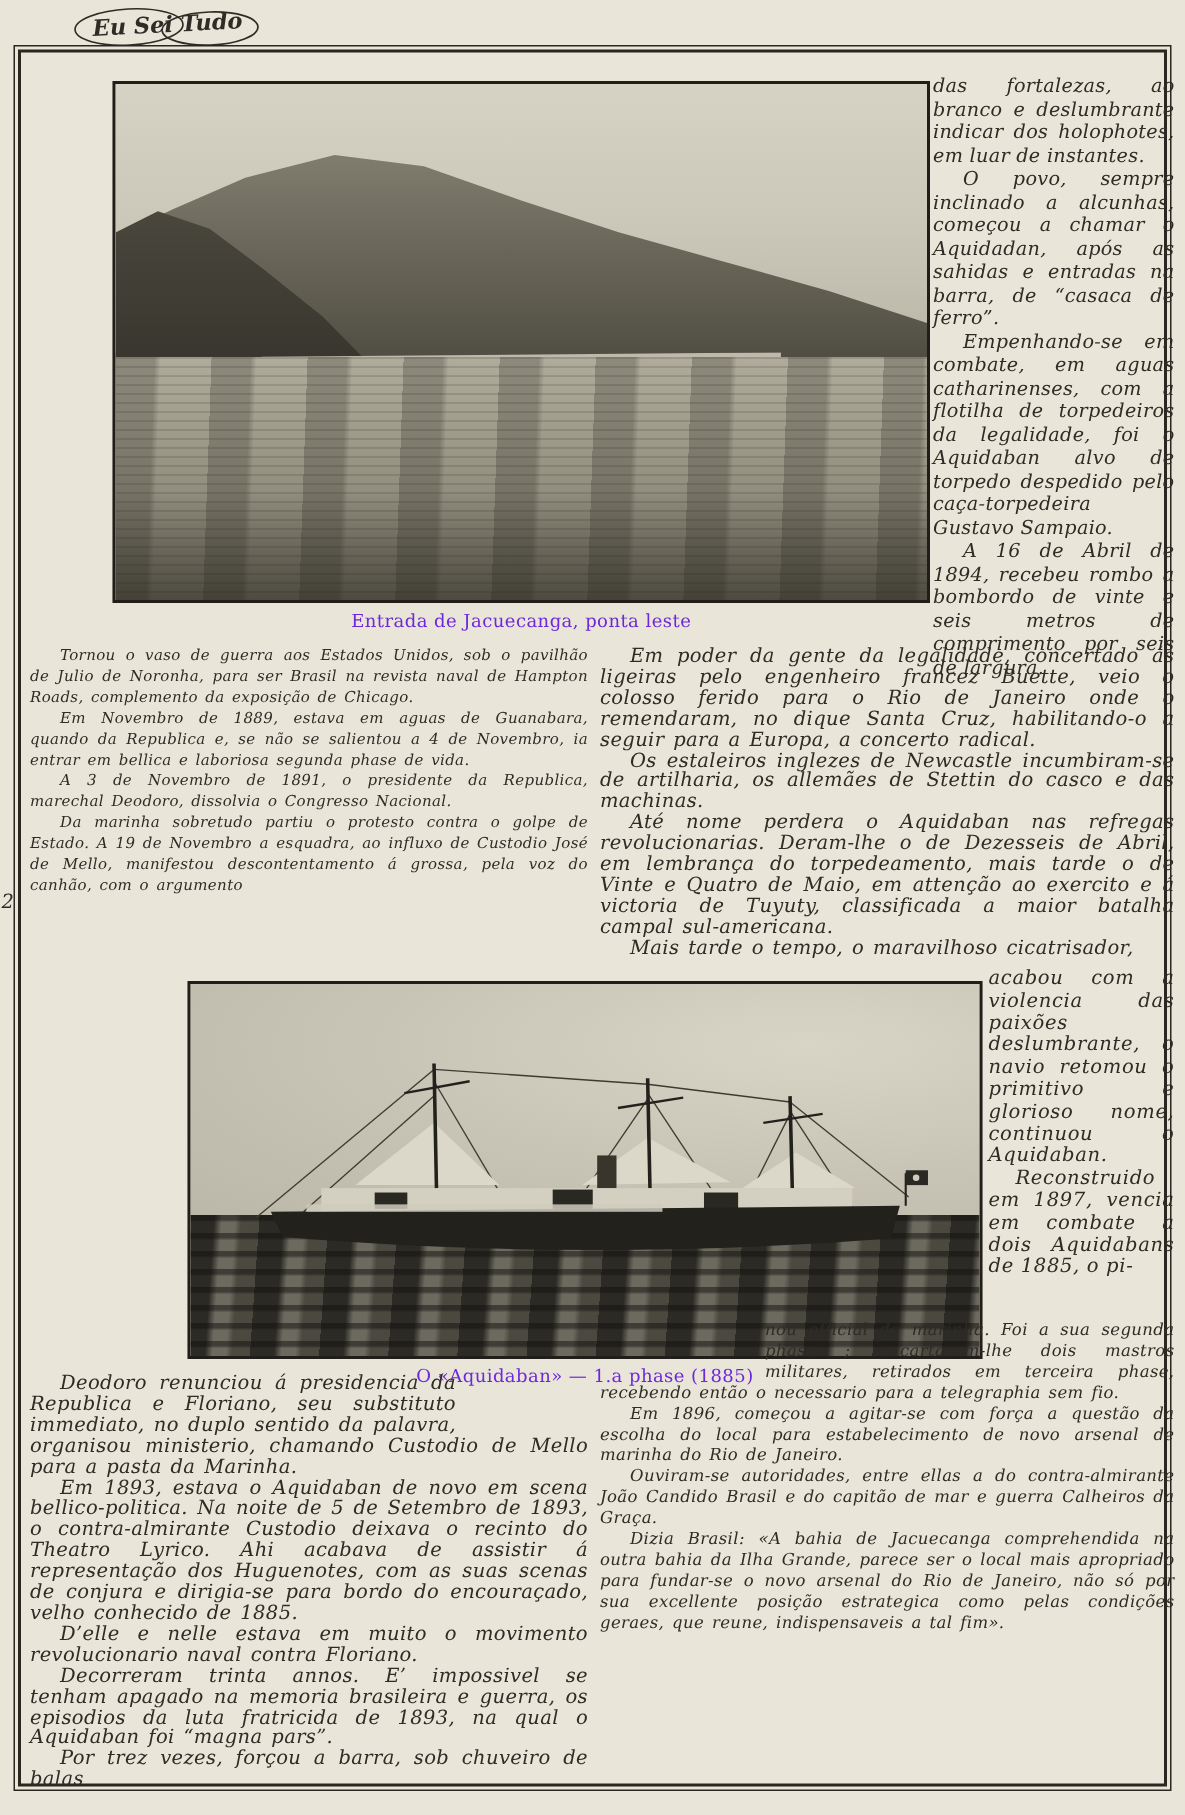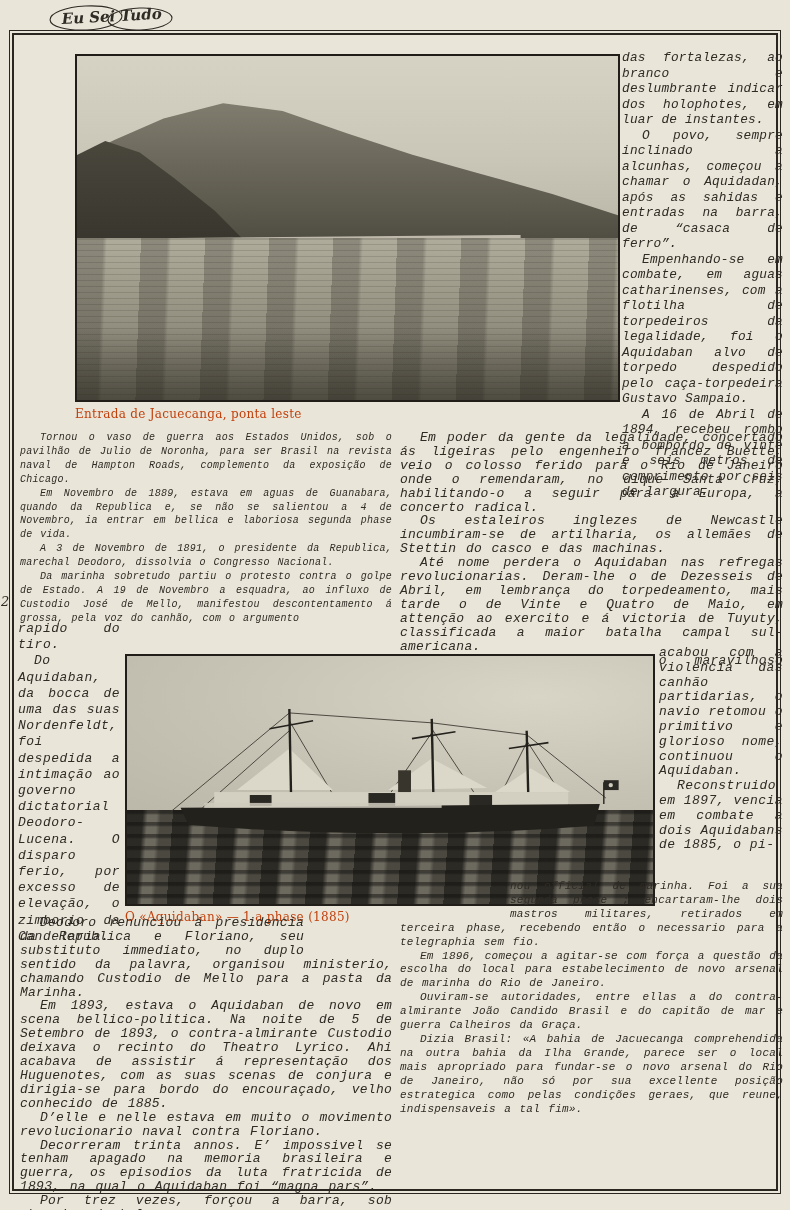--- a/index.html
+++ b/index.html
@@ -26,35 +26,35 @@
   .p1-beach{position:absolute;left:18%;top:52%;width:64%;height:2.2%;background:#d9d5c6;opacity:.8;
           clip-path:polygon(0 40%,100% 0,100% 100%,0 100%);}
   .p1-water{position:absolute;left:0;top:53%;width:100%;height:47%;
           background:linear-gradient(180deg,#b0ac9c 0%,#a09c8c 30%,#8d897a 65%,#767263 100%);}
   .p1-water::before{content:"";position:absolute;inset:0;
           background:repeating-linear-gradient(180deg,rgba(43,41,35,.30) 0 1.5px,rgba(0,0,0,0) 1.5px 6px);
           opacity:.55;}
   .p1-water::after{content:"";position:absolute;inset:0;
           background:linear-gradient(180deg,rgba(0,0,0,0) 55%,rgba(38,36,30,.5) 100%),
           repeating-linear-gradient(92deg,rgba(38,36,30,.25) 0 26px,rgba(0,0,0,0) 30px 64px);}
-  .caption{position:absolute;font-size:12px;letter-spacing:.3px;color:#c2410c;text-align:left;}
+  .caption{position:absolute;font-size:12px;letter-spacing:.3px;color:#6d28d9;text-align:center;}
   .cap1{left:75px;top:407px;width:545px;}
   .photo2{left:125px;top:654px;width:530px;height:252px;}
   .p2-sky{position:absolute;left:0;top:0;width:100%;height:66%;
           background:radial-gradient(ellipse at 78% 25%,#d8d4c6 0%,#c6c2b4 55%,#bab6a8 100%);}
   .p2-sea{position:absolute;left:0;top:62%;width:100%;height:38%;background:#55524a;}
   .p2-sea::before{content:"";position:absolute;inset:0;
           background:repeating-linear-gradient(94deg,rgba(22,21,17,.65) 0 16px,rgba(152,148,134,.35) 21px 30px,rgba(60,58,50,.4) 34px 46px);}
   .p2-sea::after{content:"";position:absolute;inset:0;
           background:repeating-linear-gradient(180deg,rgba(18,17,14,.5) 0 3px,rgba(0,0,0,0) 5px 12px);}
   .ship-svg{position:absolute;left:3%;top:10%;width:94%;height:76%;}
   .cap2{left:125px;top:910px;width:530px;}
   
   .col{position:absolute;font-style:italic;text-align:justify;}
-  .col p{margin:0;text-indent:20px;font-family:Liberation Mono, monospace;}
+  .col p{margin:0;text-indent:20px;}
   .col p.noind{text-indent:0;}
   .col-top-right{left:622px;top:50px;width:161px;font-size:12.8px;line-height:15.5px;letter-spacing:.2px;}
   .col-mid-left{left:20px;top:431px;width:372px;font-size:10px;line-height:13.9px;letter-spacing:.25px;word-spacing:1.5px;}
   .col-mid-right{left:400px;top:431px;width:383px;font-size:13px;line-height:13.9px;letter-spacing:.25px;word-spacing:1.5px;}
   .col-left-narrow{left:18px;top:621px;width:102px;font-size:13px;line-height:16.2px;letter-spacing:.5px;}
   .col-left-narrow p{text-indent:16px;}
   .col-right-narrow{left:659px;top:646px;width:124px;font-size:13px;line-height:14.8px;letter-spacing:.45px;}
   .col-right-narrow p{text-indent:18px;}
   .col-bottom-left{left:20px;top:916px;width:372px;font-size:13px;line-height:13.9px;letter-spacing:.25px;word-spacing:1.5px;}
   .col-bottom-right{left:400px;top:880px;width:383px;font-size:11px;line-height:13.9px;letter-spacing:.25px;word-spacing:1.5px;}
@@ -98,26 +98,22 @@
     <p>A 3 de Novembro de 1891, o presidente da Republica, marechal Deodoro, dissolvia o Congresso Nacional.</p>
     <p>Da marinha sobretudo partiu o protesto contra o golpe de Estado. A 19 de Novembro a esquadra, ao influxo de Custodio José de Mello, manifestou descontentamento á grossa, pela voz do canhão, com o argumento</p>
   </div>
   <div class="col col-mid-right">
     <p>Em poder da gente da legalidade, concertado ás ligeiras pelo engenheiro francez Buette, veio o colosso ferido para o Rio de Janeiro onde o remendaram, no dique Santa Cruz, habilitando-o a seguir para a Europa, a concerto radical.</p>
     <p>Os estaleiros inglezes de Newcastle incumbiram-se de artilharia, os allemães de Stettin do casco e das machinas.</p>
     <p>Até nome perdera o Aquidaban nas refregas revolucionarias. Deram-lhe o de Dezesseis de Abril, em lembrança do torpedeamento, mais tarde o de Vinte e Quatro de Maio, em attenção ao exercito e á victoria de Tuyuty, classificada a maior batalha campal sul-americana.</p>
     <p>Mais tarde o tempo, o maravilhoso cicatrisador,</p>
   </div>
 
-  <div class="col col-left-narrow">
-    <p class="noind">rapido do tiro.</p>
-    <p>Do Aquidaban, da bocca de uma das suas Nordenfeldt, foi despedida a intimação ao governo dictatorial Deodoro-Lucena. O disparo ferio, por excesso de elevação, o zimborio da Candelaria.</p>
-  </div>
   <div class="col col-right-narrow">
-    <p class="noind">acabou com a violencia das canhão partidarias, o navio retomou o primitivo e glorioso nome, continuou o Aquidaban.</p>
+    <p class="noind">acabou com a violencia das paixões deslumbrante, o navio retomou o primitivo e glorioso nome, continuou o Aquidaban.</p>
     <p>Reconstruido em 1897, vencia em combate a dois Aquidabans de 1885, o pi-</p>
   </div>
 
   <div class="photo photo2">
     <div class="p2-sky"></div>
     <div class="p2-sea"></div>
     <svg class="ship-svg" viewBox="0 0 500 170">
       <g stroke="#3d3a32" stroke-width="0.9" fill="none">
         <line x1="28" y1="122" x2="148" y2="22"></line>
           <line x1="148" y1="22" x2="292" y2="32"></line>

